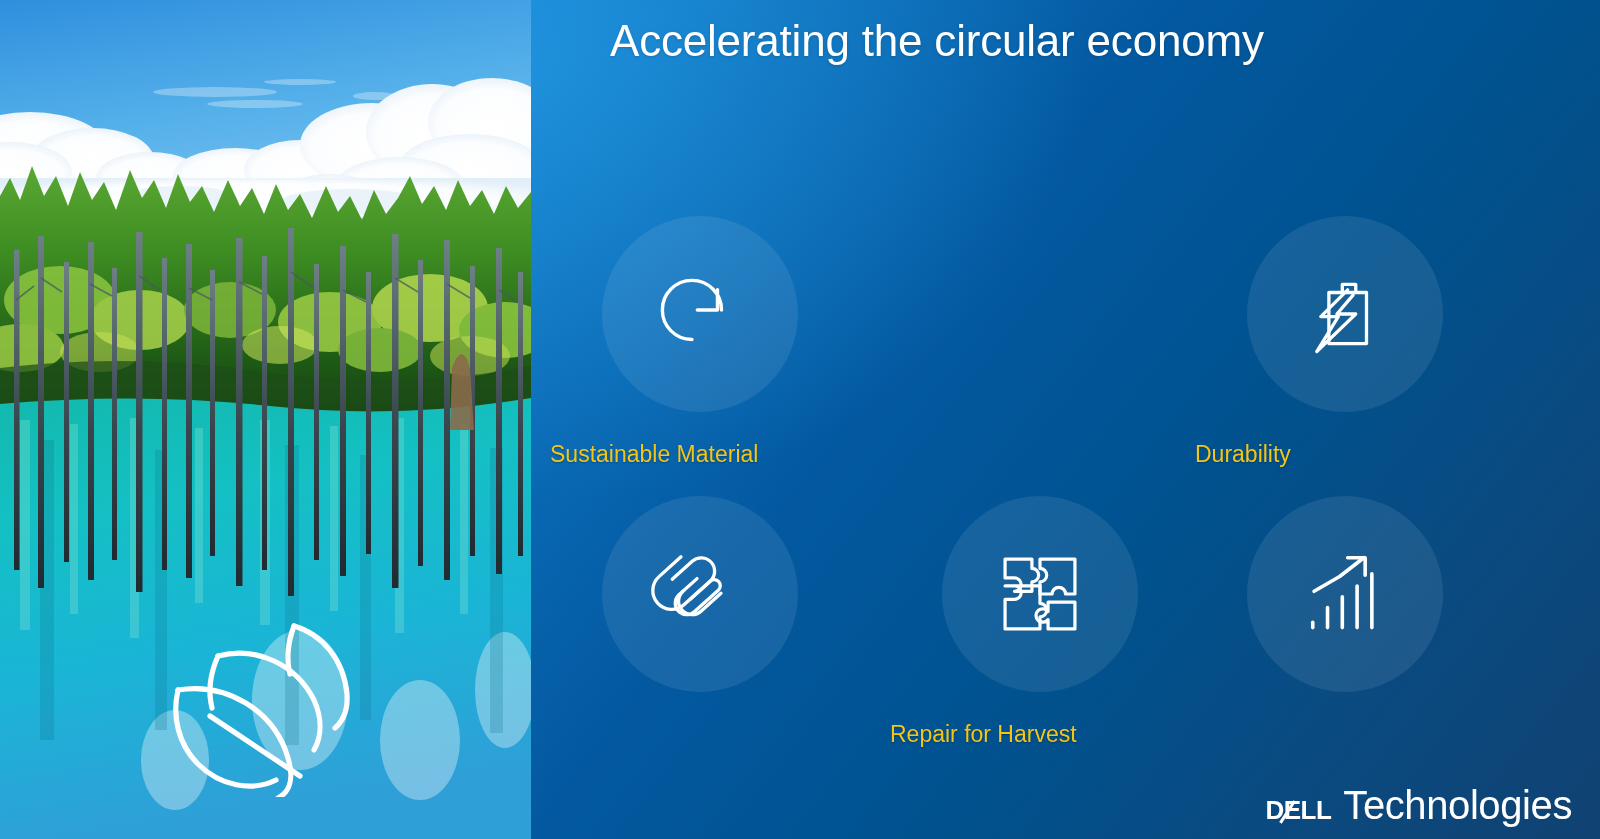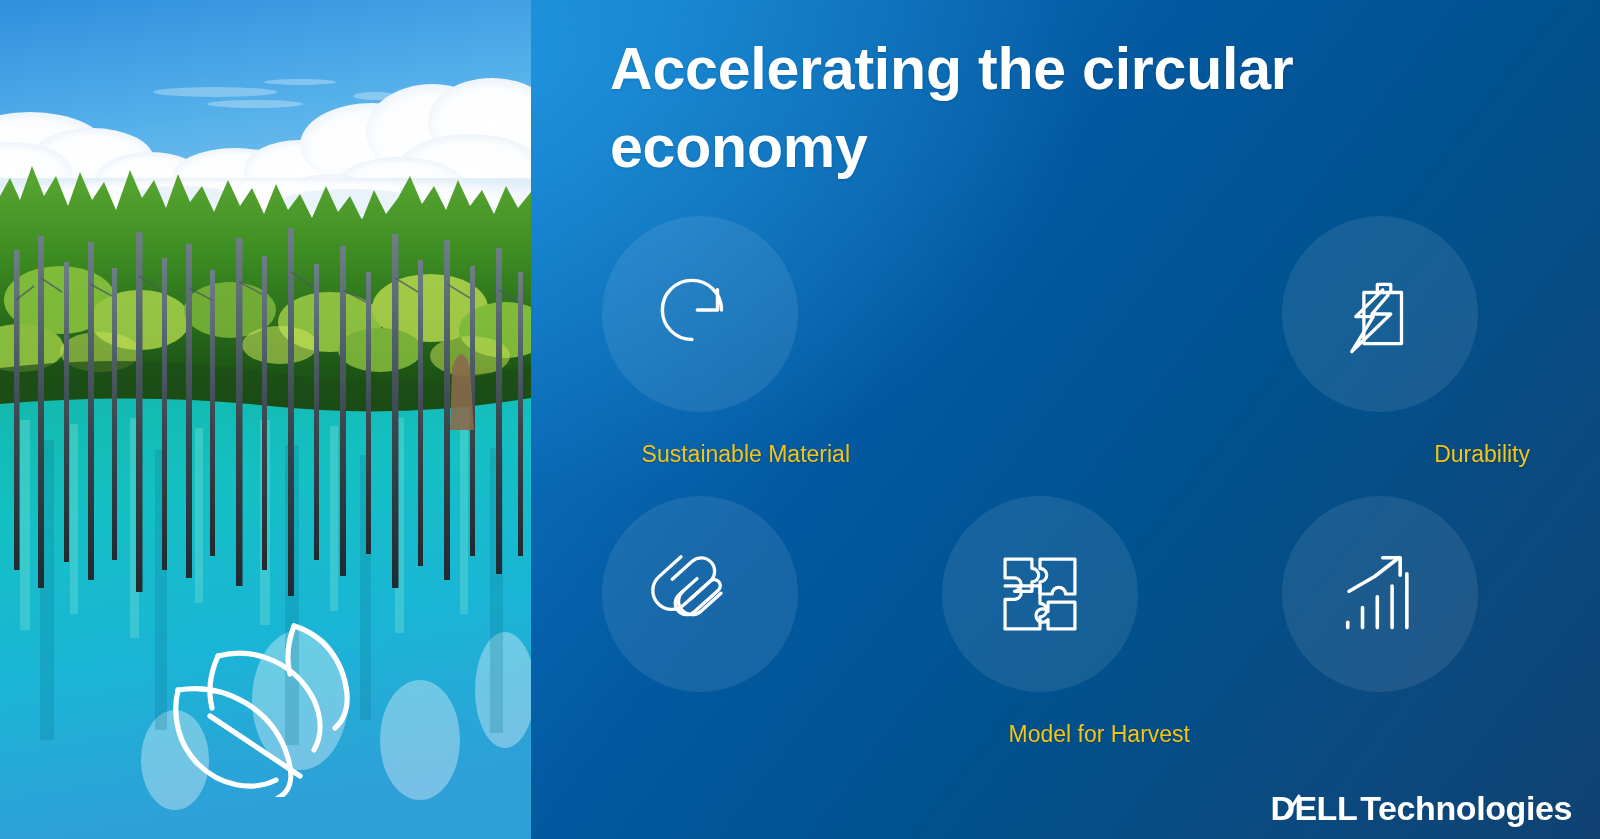--- a/index.html
+++ b/index.html
@@ -43,46 +43,46 @@
     width:1069px; height:839px;
     background:
       radial-gradient(ellipse 900px 700px at 0% 8%, rgba(40,160,230,0.55) 0%, rgba(40,160,230,0.0) 62%),
       linear-gradient(128deg, #1581d2 0%, #0b6cb8 17%, #0359a0 38%, #00528f 60%, #0a4a80 80%, #104272 100%);
     overflow:hidden;
   }
 
   
   .title {
     position:absolute;
-    left:79px; top:30px;
+    left:79px; top:12px;
     width:760px;
     color:#ffffff;
-    font-size:59px;
+    font-size:44px;
     line-height:1.33;
-    font-weight:700;
+    font-weight:400;
     letter-spacing:-0.2px;
     text-shadow:0 1px 3px rgba(0,0,0,0.16);
   }
 
   
   .grid {
     position:absolute;
     left:0; top:216px;
     width:1069px;
   }
   .grid-row { position:relative; height:280px; }
 
   .cell {
     position:absolute;
     width:300px;
-    text-align:right;
+    text-align:left;
   }
   .cell-0 { left:19px; }
   .cell-1 { left:359px; }
-  .cell-2 { left:699px; }
+  .cell-2 { left:664px; }
 
   .bubble {
     position:relative;
     width:196px; height:196px;
     margin:0 auto;
     border-radius:50%;
     background:rgba(255,255,255,0.085);
     display:flex;
     align-items:center;
     justify-content:center;
@@ -108,39 +108,39 @@
   .dell-logo {
     position:absolute;
     right:28px; bottom:14px;
     display:flex;
     align-items:baseline;
     color:#ffffff;
     user-select:none;
   }
   .dell-logo .mark {
     position:relative;
-    font-size:34px;
+    font-size:26px;
     font-weight:bold;
     letter-spacing:-0.5px;
     line-height:1;
   }
   .dell-logo .mark .slash {
     position:absolute;
     left:20.5px; top:2px;
     width:3.3px; height:26px;
     background:#ffffff;
     transform:rotate(33deg);
     transform-origin:center;
   }
   .dell-logo .wordmark {
-    font-size:34px;
-    font-weight:700;
+    font-size:40px;
+    font-weight:400;
     letter-spacing:-0.4px;
     line-height:1;
-    margin-left:3px;
+    margin-left:12px;
   }
 </style>
 </head>
 <body>
 
 <div class="slide">
 
   <div class="photo-panel">
     <svg class="photo-svg" viewBox="0 0 531 839" preserveAspectRatio="xMidYMid slice">
       <defs>
@@ -368,21 +368,21 @@
 
               <path d="M6 6 L26 6 L26 13 A5 5 0 1 1 26 23 L26 30 L13 30 A5 5 0 1 0 13 20 L6 20 Z"></path>
 
               <path d="M32 6 L58 6 L58 32 L51 32 A5 5 0 1 0 41 32 L32 32 L32 23 A5 5 0 1 0 32 13 Z"></path>
 
               <path d="M6 26 L13 26 A5 5 0 1 1 13 36 L6 36 L6 58 L32 58 L32 49 A5 5 0 1 0 32 39 L32 26 Z" transform="translate(0,0)"></path>
 
               <path d="M38 38 L58 38 L58 58 L38 58 L38 51 A5 5 0 1 1 38 45 Z"></path>
             </svg>
           </div>
-          <div class="cell-label">Model for Harvest</div>
+          <div class="cell-label">Repair for Harvest</div>
         </div>
 
         <div class="cell cell-2">
           <div class="bubble">
             <svg viewBox="0 0 64 64" fill="none" stroke="#ffffff" stroke-width="3.6" stroke-linecap="round" stroke-linejoin="round">
 
               <path d="M8 57 L8 53"></path>
               <path d="M19 57 L19 42"></path>
               <path d="M30 57 L30 34"></path>
               <path d="M41 57 L41 26"></path>

